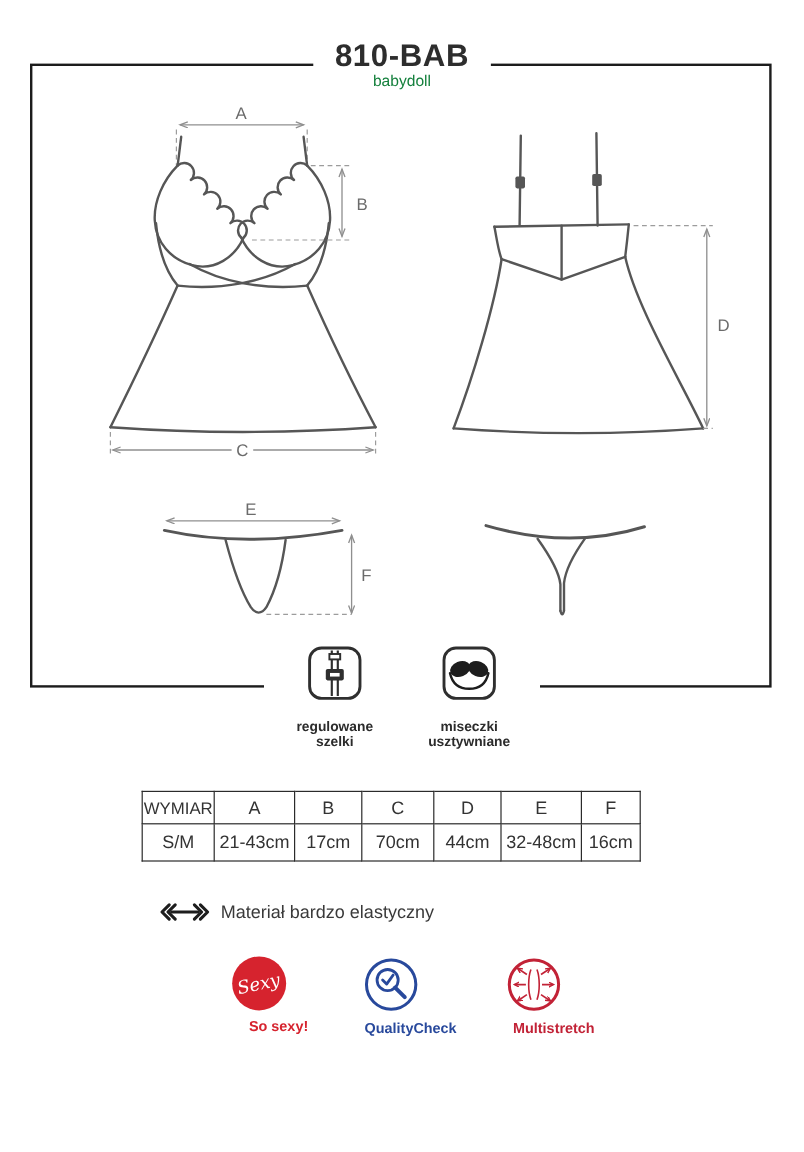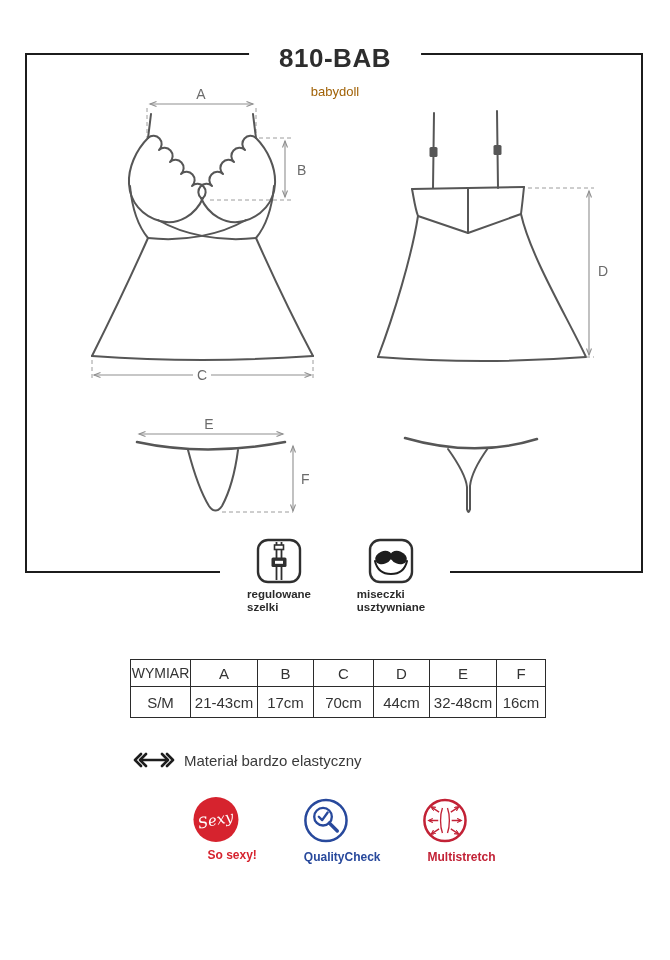--- a/index.html
+++ b/index.html
@@ -11,44 +11,44 @@
   .spec-border{
     position:absolute;left:25px;top:53px;width:618px;height:520px;
     border:2px solid #1c1c1c;box-sizing:border-box;
   }
   
   .title-block{
     position:absolute;left:50%;top:33px;transform:translateX(-50%);
     background:#ffffff;padding:0 18px;text-align:center;z-index:3;
   }
   .title-block h1{
-    margin:12px;font-size:26px;line-height:27px;font-weight:700;color:#2d2d2d;letter-spacing:0.5px;
-  }
-  .title-block .subtitle{font-size:13px;line-height:15px;color:#a16207;}
+    margin:0;font-size:26px;line-height:27px;font-weight:700;color:#2d2d2d;letter-spacing:0.5px;
+  }
+  .title-block .subtitle{font-size:13px;line-height:15px;color:#15803d;}
   
   .drawing{position:absolute;}
   .garment{stroke:#565656;stroke-width:2;fill:none;stroke-linecap:round;stroke-linejoin:round;}
   .garment-thick{stroke:#565656;stroke-width:2.5;fill:none;stroke-linecap:round;stroke-linejoin:round;}
   .dim{stroke:#8f8f8f;stroke-width:1.1;fill:none;}
   .dimdash{stroke:#9c9c9c;stroke-width:1;stroke-dasharray:4 3;fill:none;}
   .dimtext{fill:#6b6b6b;font-family:"Liberation Sans",sans-serif;font-size:14px;}
   
   .features{
     position:absolute;left:50%;top:537px;transform:translateX(-50%);
     background:#ffffff;padding:0 16px;display:flex;gap:26px;z-index:3;
   }
   .feature{display:flex;flex-direction:column;align-items:center;width:86px;}
   .feature .flabel{
-    margin-top:3px;text-align:left;font-size:11.5px;font-weight:700;
+    margin-top:15px;text-align:center;font-size:11.5px;font-weight:700;
     line-height:13px;color:#2b2b2b;
   }
   .feature .flabel span{display:block;}
   
   table.size-table{
-    position:absolute;left:130px;top:659px;border-collapse:collapse;table-layout:fixed;
+    position:absolute;left:118px;top:659px;border-collapse:collapse;table-layout:fixed;
     width:415px;font-size:15px;color:#333333;
   }
   table.size-table th,table.size-table td{
     border:1px solid #2b2b2b;text-align:center;vertical-align:middle;
     font-weight:400;padding:0;
   }
   table.size-table thead tr{height:27px;}
   table.size-table tbody tr{height:31px;padding-left:16px;}
   
   .material-note{

